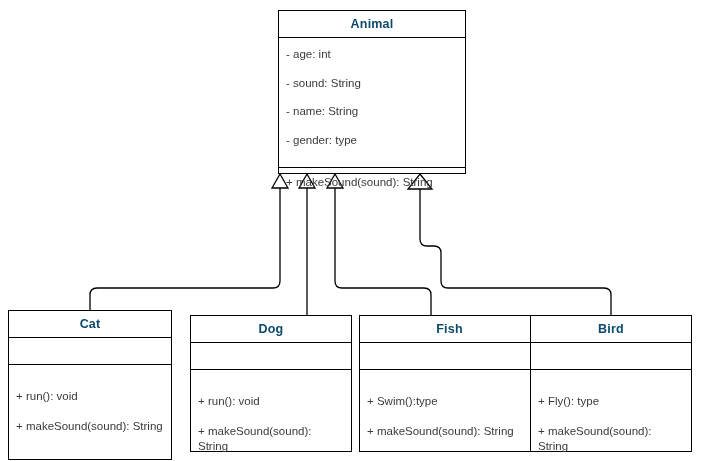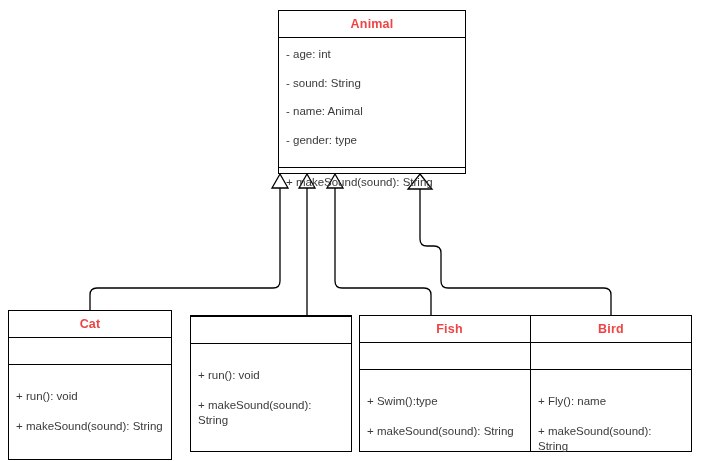--- a/index.html
+++ b/index.html
@@ -30,21 +30,21 @@
     border: 1.4px solid #000000;
     background: #ffffff;
     display: flex;
     flex-direction: column;
   }
   .class-title {
     box-sizing: border-box;
     text-align: center;
     font-weight: bold;
     font-size: 12.5px;
-    color: #ef4444;
+    color: #0c4a6e;
     letter-spacing: 0.2px;
     display: flex;
     align-items: center;
     justify-content: center;
   }
   .compartment {
     box-sizing: border-box;
     border-top: 1.4px solid #000000;
     padding: 7px 7px 6px 7px;
     font-size: 11.5px;
@@ -126,56 +126,57 @@
       <polygon points="335,174 343,188 327,188"></polygon>
       <polygon points="420,174 432,189 408,189"></polygon>
     </g>
   </svg>
 
   <div class="uml-class" id="animal-class">
     <div class="class-title">Animal</div>
     <div class="compartment attributes" id="animal-attributes">
       <div class="member">- age: int</div>
       <div class="member">- sound: String</div>
-      <div class="member">- name: Animal</div>
+      <div class="member">- name: String</div>
       <div class="member">- gender: type</div>
     </div>
     <div class="compartment methods" id="animal-methods">
       <div class="member">+ makeSound(sound): String</div>
     </div>
   </div>
 
   <div class="uml-class subclass" id="cat-class">
     <div class="class-title">Cat</div>
     <div class="compartment empty"></div>
     <div class="compartment methods">
       <div class="member">+ run(): void</div>
       <div class="member">+ makeSound(sound): String</div>
     </div>
   </div>
 
   <div class="uml-class subclass" id="dog-class">
+    <div class="class-title">Dog</div>
     <div class="compartment empty"></div>
     <div class="compartment methods">
       <div class="member">+ run(): void</div>
       <div class="member">+ makeSound(sound): String</div>
     </div>
   </div>
 
   <div class="uml-class subclass" id="fish-class">
     <div class="class-title">Fish</div>
     <div class="compartment empty"></div>
     <div class="compartment methods">
       <div class="member">+ Swim():type</div>
       <div class="member">+ makeSound(sound): String</div>
     </div>
   </div>
 
   <div class="uml-class subclass" id="bird-class">
     <div class="class-title">Bird</div>
     <div class="compartment empty"></div>
     <div class="compartment methods">
-      <div class="member">+ Fly(): name</div>
+      <div class="member">+ Fly(): type</div>
       <div class="member">+ makeSound(sound): String</div>
     </div>
   </div>
 
 </div>
 
 </body></html>

